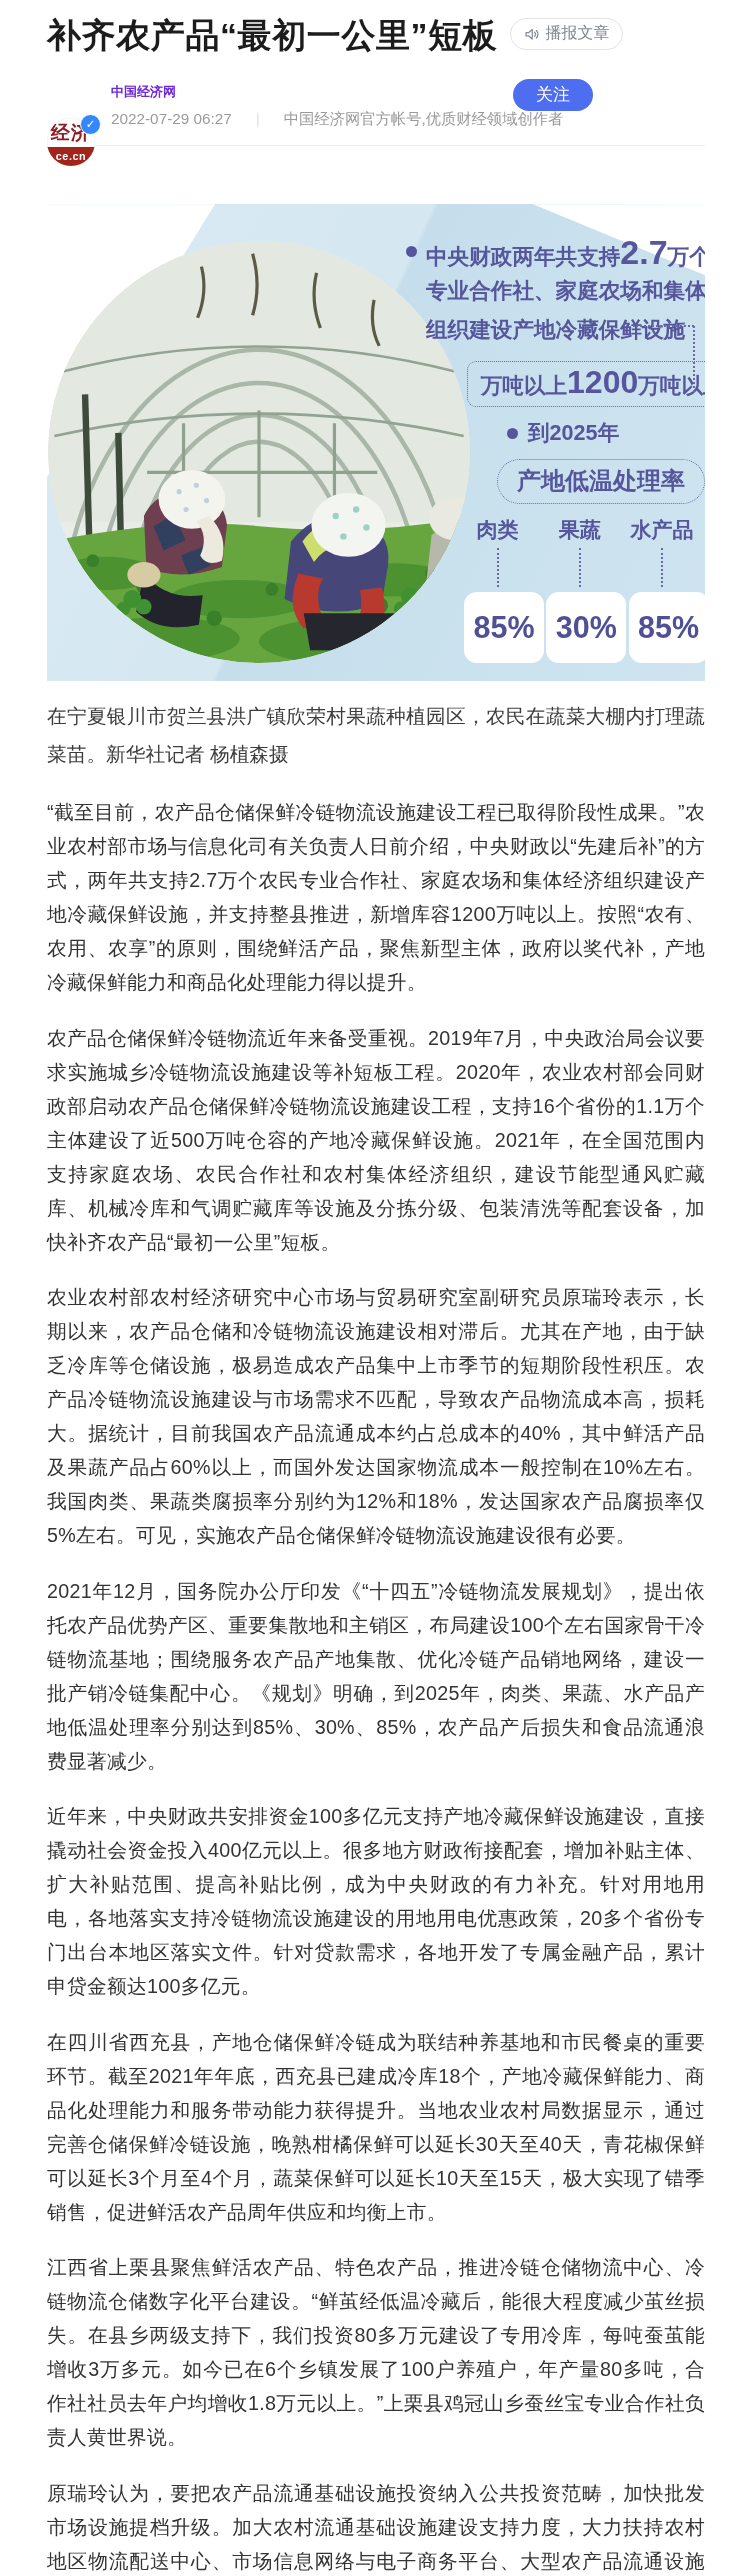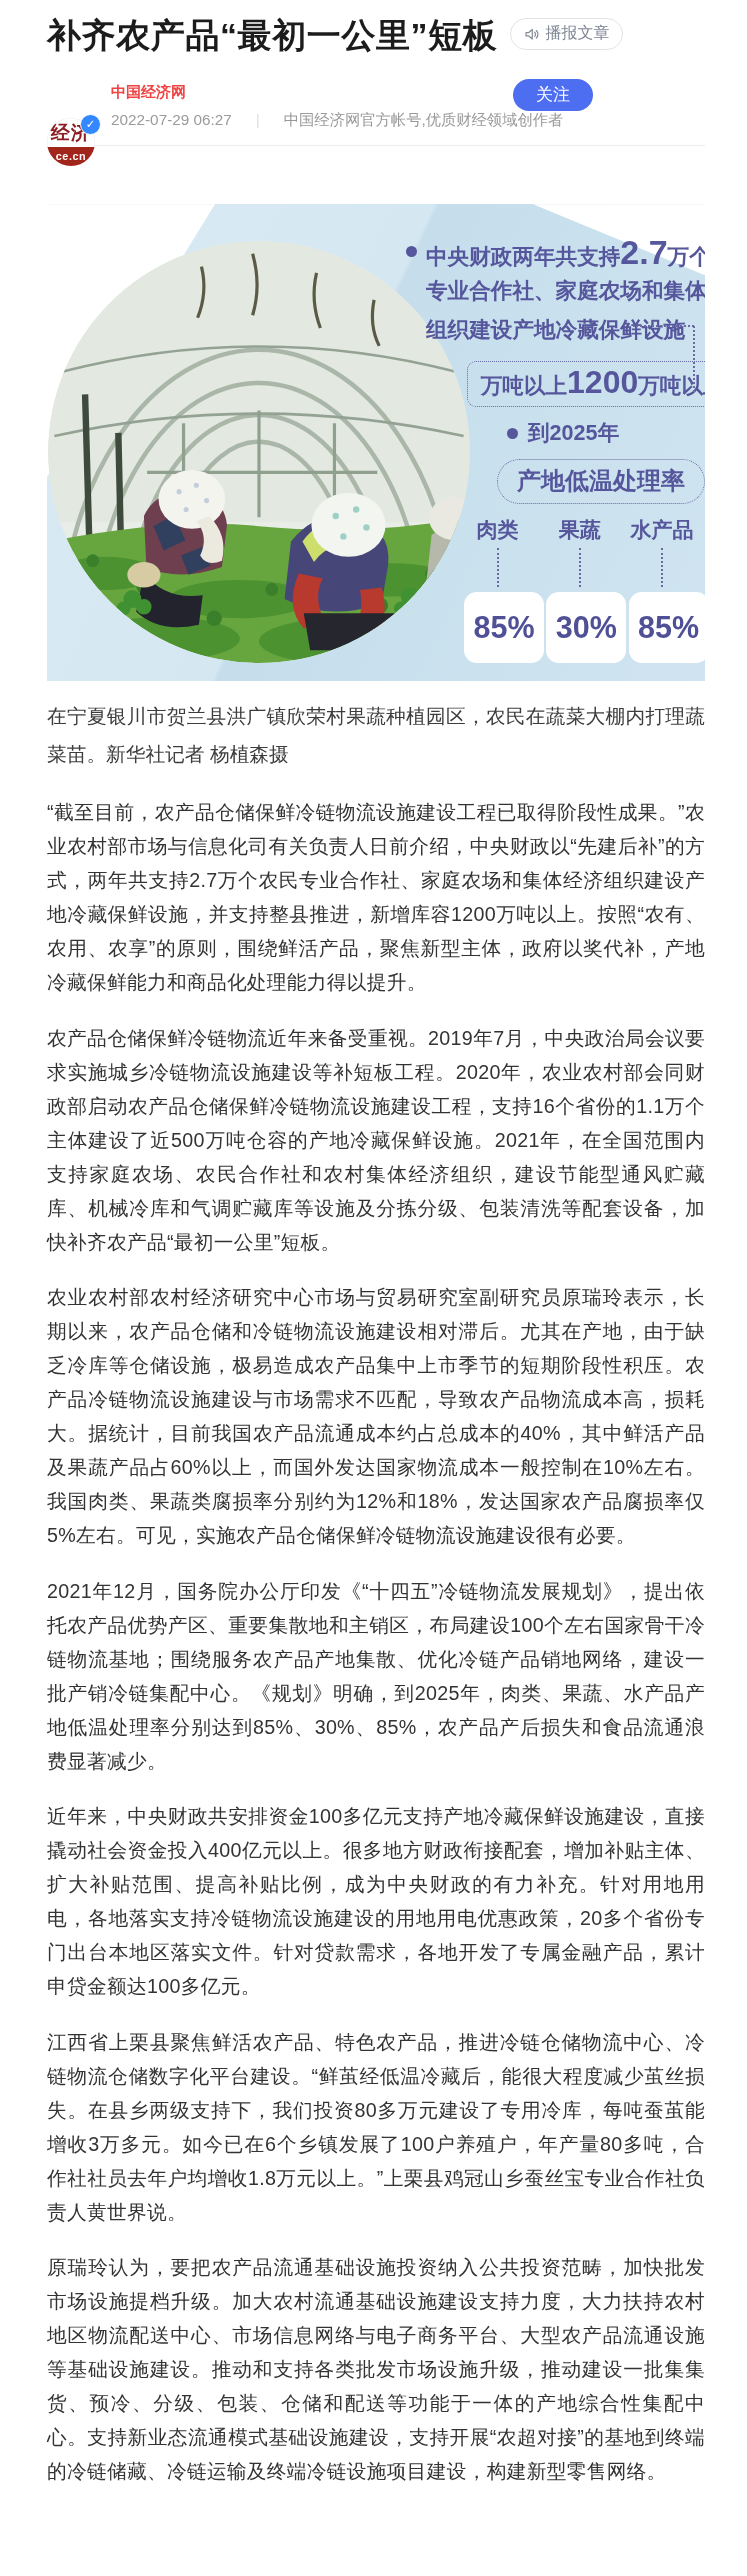--- a/index.html
+++ b/index.html
@@ -17,21 +17,21 @@
   .author-row{position:relative;margin-top:25.4px;height:53px;}
   .avatar{position:absolute;left:0;top:8px;width:48px;height:48px;border-radius:50%;
     background:#fff;box-shadow:0 0 0 0.6px #eee inset;overflow:hidden;margin-top:28px;}
   .avatar .cal{position:absolute;top:2.5px;left:0;width:100%;text-align:center;font-family:"Liberation Serif","DejaVu Serif",serif;
     font-weight:700;font-size:19px;color:#8d1d22;letter-spacing:1.3px;}
   .avatar .band{position:absolute;bottom:0;left:0;width:100%;height:19px;background:#a2251c;
     color:#fff;font-size:10.8px;font-weight:700;text-align:center;line-height:18px;letter-spacing:0.6px;}
   .badge{position:absolute;left:33px;top:32px;width:19px;height:19px;border-radius:50%;background:#38f;
     border:1.9px solid #fff;color:#fff;font-size:11.4px;font-weight:700;text-align:center;line-height:19px;}
   .author-info{margin-left:64px;padding-top:1.3px;}
-  .author-name{font-size:15px;font-weight:700;color:#ef4444;}
+  .author-name{font-size:13px;font-weight:700;color:#6d28d9;}
   .author-meta{margin-top:7.6px;font-size:15.3px;color:#9b9b9b;display:flex;align-items:center;gap:24px;}
   .meta-sep{color:#e0e0e0;}
   .author-desc{color:#999;}
   .follow-btn{position:absolute;left:466px;top:-3.2px;width:80px;height:32px;border:none;border-radius:16.5px;
     background:#4e6ef2;color:#fff;font-size:17px;font-family:inherit;cursor:pointer;}
   .header-divider{border:none;border-top:0.6px solid #ececec;margin:10.2px 0 0 0;}
 
   
   .figure{position:relative;margin-top:58px;width:658px;height:477px;background:#fff;overflow:hidden;}
   .blue-panel{position:absolute;inset:0;background:linear-gradient(115deg,#d9eaf3 0%,#d5e7f1 44%,#c6deec 44.5%,#cfe4f0 100%);}
@@ -255,19 +255,20 @@
   </div>
 
   <div class="caption">在宁夏银川市贺兰县洪广镇欣荣村果蔬种植园区，农民在蔬菜大棚内打理蔬菜苗。新华社记者 杨植森摄</div>
 
   <div class="body-text">
     <p>“截至目前，农产品仓储保鲜冷链物流设施建设工程已取得阶段性成果。”农业农村部市场与信息化司有关负责人日前介绍，中央财政以“先建后补”的方式，两年共支持2.7万个农民专业合作社、家庭农场和集体经济组织建设产地冷藏保鲜设施，并支持整县推进，新增库容1200万吨以上。按照“农有、农用、农享”的原则，围绕鲜活产品，聚焦新型主体，政府以奖代补，产地冷藏保鲜能力和商品化处理能力得以提升。</p>
     <p>农产品仓储保鲜冷链物流近年来备受重视。2019年7月，中央政治局会议要求实施城乡冷链物流设施建设等补短板工程。2020年，农业农村部会同财政部启动农产品仓储保鲜冷链物流设施建设工程，支持16个省份的1.1万个主体建设了近500万吨仓容的产地冷藏保鲜设施。2021年，在全国范围内支持家庭农场、农民合作社和农村集体经济组织，建设节能型通风贮藏库、机械冷库和气调贮藏库等设施及分拣分级、包装清洗等配套设备，加快补齐农产品“最初一公里”短板。</p>
     <p>农业农村部农村经济研究中心市场与贸易研究室副研究员原瑞玲表示，长期以来，农产品仓储和冷链物流设施建设相对滞后。尤其在产地，由于缺乏冷库等仓储设施，极易造成农产品集中上市季节的短期阶段性积压。农产品冷链物流设施建设与市场需求不匹配，导致农产品物流成本高，损耗大。据统计，目前我国农产品流通成本约占总成本的40%，其中鲜活产品及果蔬产品占60%以上，而国外发达国家物流成本一般控制在10%左右。我国肉类、果蔬类腐损率分别约为12%和18%，发达国家农产品腐损率仅5%左右。可见，实施农产品仓储保鲜冷链物流设施建设很有必要。</p>
     <p>2021年12月，国务院办公厅印发《“十四五”冷链物流发展规划》，提出依托农产品优势产区、重要集散地和主销区，布局建设100个左右国家骨干冷链物流基地；围绕服务农产品产地集散、优化冷链产品销地网络，建设一批产销冷链集配中心。《规划》明确，到2025年，肉类、果蔬、水产品产地低温处理率分别达到85%、30%、85%，农产品产后损失和食品流通浪费显著减少。</p>
     <p>近年来，中央财政共安排资金100多亿元支持产地冷藏保鲜设施建设，直接撬动社会资金投入400亿元以上。很多地方财政衔接配套，增加补贴主体、扩大补贴范围、提高补贴比例，成为中央财政的有力补充。针对用地用电，各地落实支持冷链物流设施建设的用地用电优惠政策，20多个省份专门出台本地区落实文件。针对贷款需求，各地开发了专属金融产品，累计申贷金额达100多亿元。</p>
+    <p>在四川省西充县，产地仓储保鲜冷链成为联结种养基地和市民餐桌的重要环节。截至2021年年底，西充县已建成冷库18个，产地冷藏保鲜能力、商品化处理能力和服务带动能力获得提升。当地农业农村局数据显示，通过完善仓储保鲜冷链设施，晚熟柑橘保鲜可以延长30天至40天，青花椒保鲜可以延长3个月至4个月，蔬菜保鲜可以延长10天至15天，极大实现了错季销售，促进鲜活农产品周年供应和均衡上市。</p>
     <p>江西省上栗县聚焦鲜活农产品、特色农产品，推进冷链仓储物流中心、冷链物流仓储数字化平台建设。“鲜茧经低温冷藏后，能很大程度减少茧丝损失。在县乡两级支持下，我们投资80多万元建设了专用冷库，每吨蚕茧能增收3万多元。如今已在6个乡镇发展了100户养殖户，年产量80多吨，合作社社员去年户均增收1.8万元以上。”上栗县鸡冠山乡蚕丝宝专业合作社负责人黄世界说。</p>
     <p>原瑞玲认为，要把农产品流通基础设施投资纳入公共投资范畴，加快批发市场设施提档升级。加大农村流通基础设施建设支持力度，大力扶持农村地区物流配送中心、市场信息网络与电子商务平台、大型农产品流通设施等基础设施建设。推动和支持各类批发市场设施升级，推动建设一批集集货、预冷、分级、包装、仓储和配送等功能于一体的产地综合性集配中心。支持新业态流通模式基础设施建设，支持开展“农超对接”的基地到终端的冷链储藏、冷链运输及终端冷链设施项目建设，构建新型零售网络。</p>
 
   </div>
 
 </div>
 
 
 </body></html>

